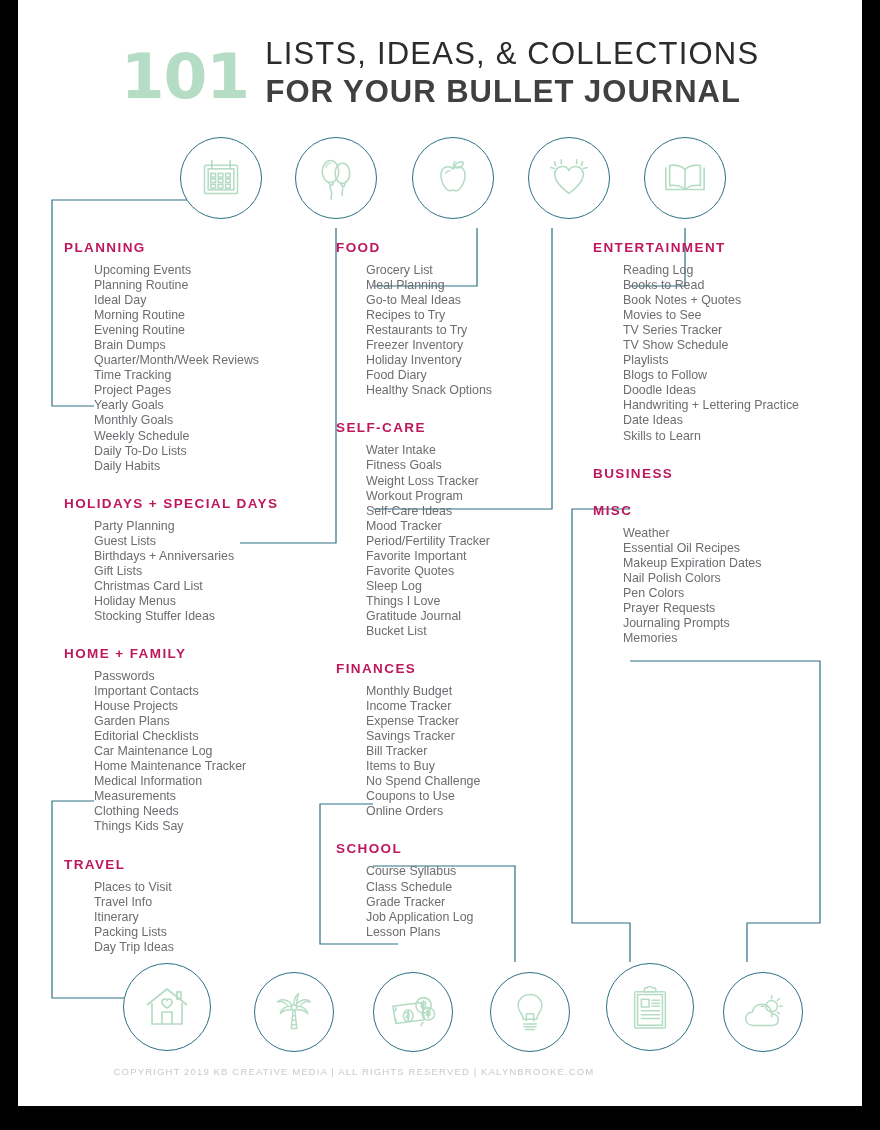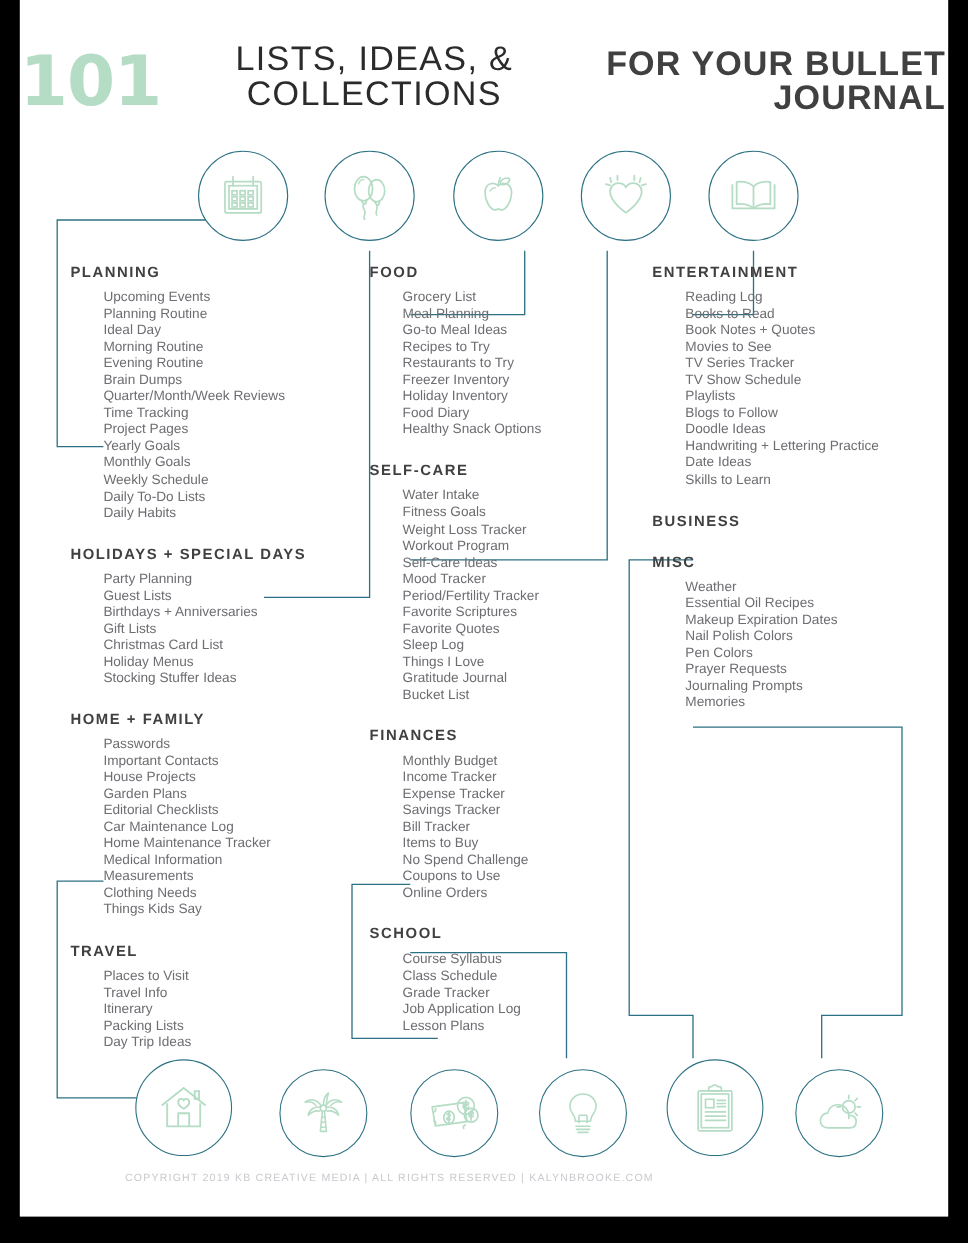--- a/index.html
+++ b/index.html
@@ -9,29 +9,29 @@
 
   
   #title{position:absolute;left:0;top:38px;width:844px;text-align:center;}
   .title-row{display:flex;align-items:flex-end;justify-content:center;}
   #num101{font-size:63px;font-weight:bold;letter-spacing:-1px;line-height:0.95;
            font-family:"DejaVu Sans",sans-serif;}
   #t-line1{font-size:31px;letter-spacing:1.2px;line-height:1;margin-left:16px;
            padding-bottom:3px;font-family:"Liberation Sans",sans-serif;font-weight:300;}
   #t-line2{font-size:31px;font-weight:bold;letter-spacing:1.0px;line-height:1;
            text-align:right;padding-right:2px;margin-top:4px;}
-  #t-right{display:flex;flex-direction:row;}
+  #t-right{display:flex;flex-direction:column;align-items:center;}
 
   
   .circ{position:absolute;border-radius:50%;border:1.4px solid #2c7183;
         box-sizing:border-box;background:#fff;display:flex;align-items:center;justify-content:center;}
 
   
   .col{position:absolute;}
-  .cat{font-size:13.5px;font-weight:bold;letter-spacing:1.4px;color:#404040;
+  .cat{font-size:13.5px;font-weight:bold;letter-spacing:1.4px;color:#be185d;
        margin:0 0 8px 0;font-family:"Liberation Sans",sans-serif;}
   .cat.spaced{margin-top:22px;}
   ul.items{list-style:none;margin:0 0 0 30px;padding:0;}
   ul.items li{font-size:12.4px;line-height:15.05px;color:#6d6d72;white-space:nowrap;
               font-family:"Liberation Sans",sans-serif;font-weight:300;}
 
   
   #wires{position:absolute;left:0;top:0;width:844px;height:1106px;pointer-events:none;}
 
   
@@ -209,21 +209,21 @@
       <div>
         <div class="cat spaced">SELF-CARE</div>
         <ul class="items">
           <li>Water Intake</li>
           <li>Fitness Goals</li>
           <li>Weight Loss Tracker</li>
           <li>Workout Program</li>
           <li>Self-Care Ideas</li>
           <li>Mood Tracker</li>
           <li>Period/Fertility Tracker</li>
-          <li>Favorite Scriptures</li>
+          <li>Favorite Important</li>
           <li>Favorite Quotes</li>
           <li>Sleep Log</li>
           <li>Things I Love</li>
           <li>Gratitude Journal</li>
           <li>Bucket List</li>
         </ul>
       </div>
       <div>
         <div class="cat spaced">FINANCES</div>
         <ul class="items">

